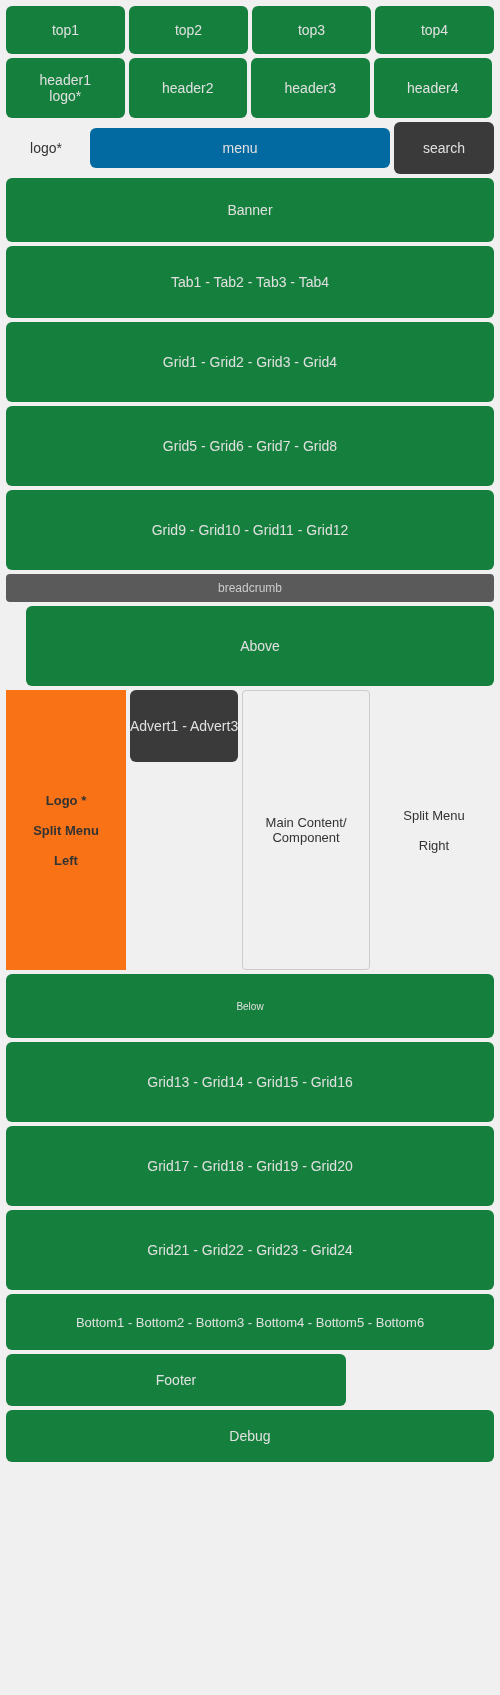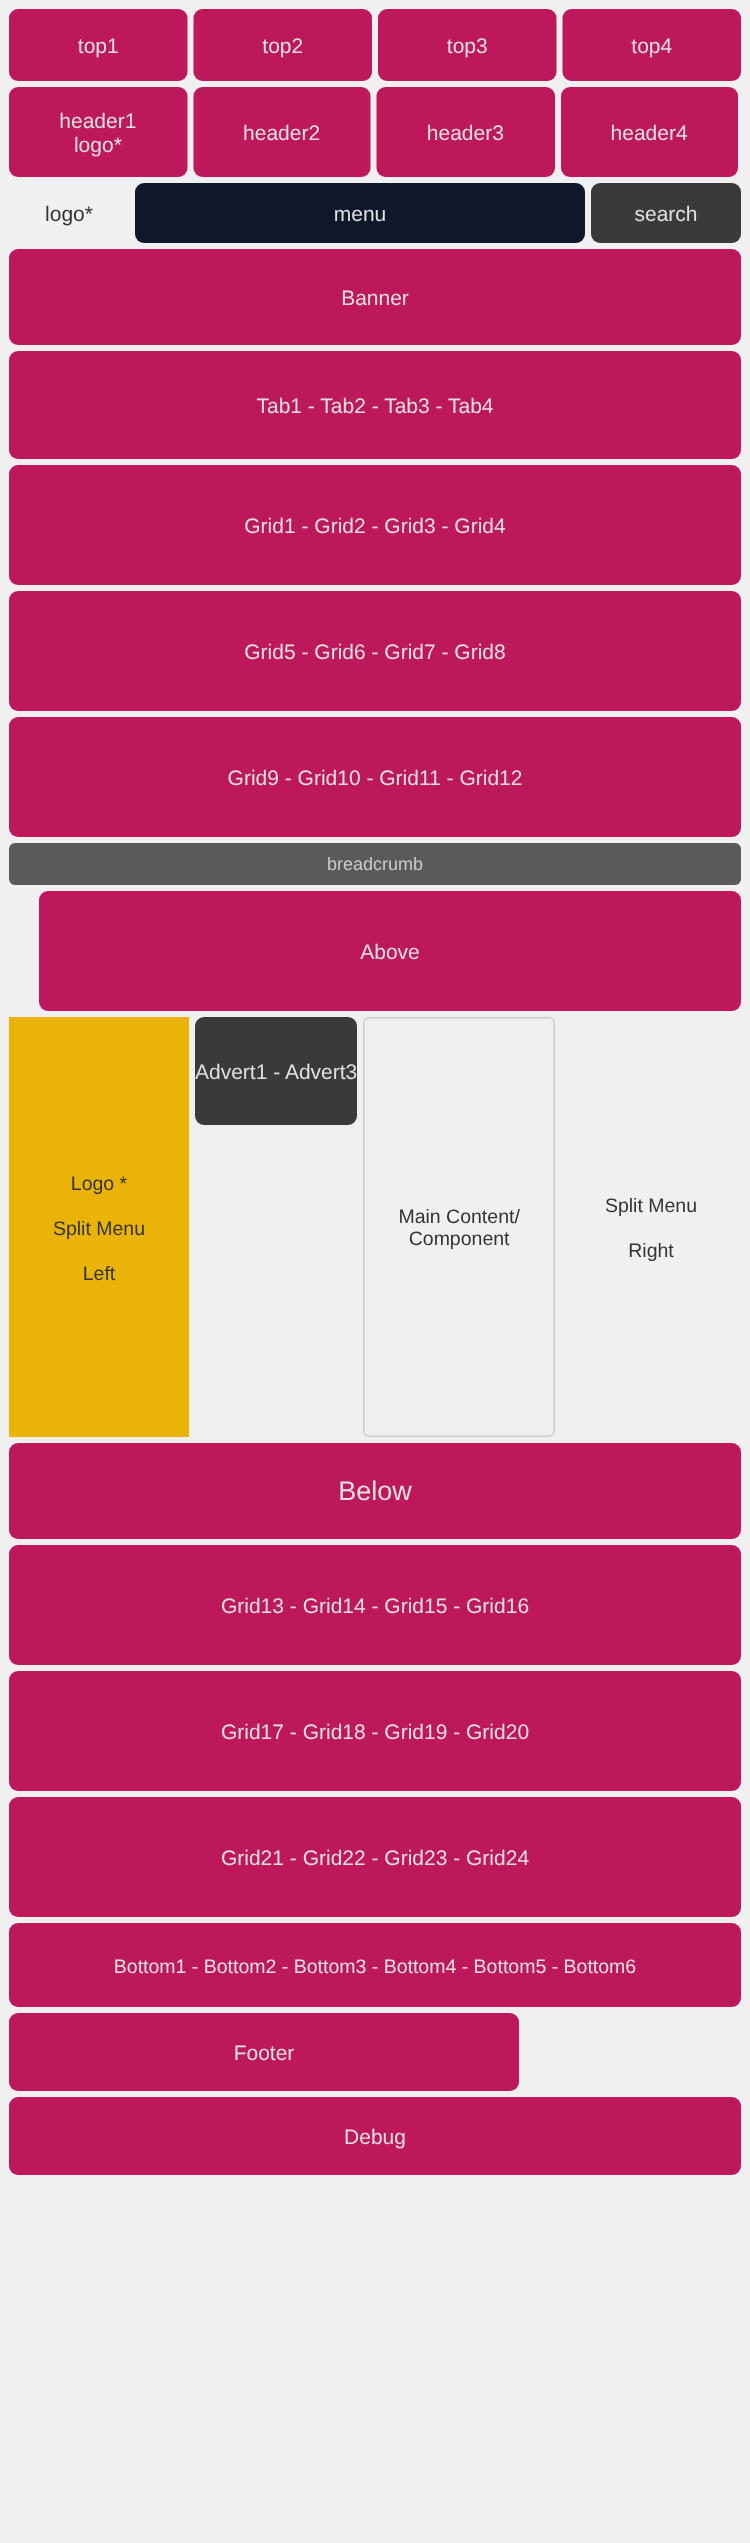--- a/index.html
+++ b/index.html
@@ -10,21 +10,21 @@
 
     body {
       width: 500px;
       background: #f0f0f0;
       font-family: Arial, sans-serif;
       font-size: 14px;
       color: #e0e0e0;
     }
 
     .dark-box {
-      background: #be185d;
+      background: #15803d;
       border-radius: 6px;
       color: #e0e0e0;
       display: flex;
       align-items: center;
       justify-content: center;
       text-align: center;
     }
 
     
     .top-row {
@@ -60,30 +60,30 @@
     .lms-logo {
       color: #333;
       font-size: 14px;
       padding: 0 10px;
       min-width: 80px;
       text-align: center;
     }
     .lms-menu {
       flex: 1;
       height: 40px;
-      background: #0f172a;
+      background: #0369a1;
       border-radius: 6px;
       display: flex;
       align-items: center;
       justify-content: center;
       color: #e0e0e0;
       font-size: 14px;
     }
     .lms-search {
-      height: 40px;
+      height: 52px;
       background: #3a3a3a;
       border-radius: 6px;
       display: flex;
       align-items: center;
       justify-content: center;
       color: #e0e0e0;
       font-size: 14px;
       min-width: 100px;
     }
 
@@ -131,30 +131,31 @@
 
     
     .split-layout {
       display: flex;
       gap: 4px;
       margin: 4px 6px 0 6px;
     }
 
     .split-left {
       width: 120px;
-      background: #eab308;
+      background: #f97316;
       display: flex;
       flex-direction: column;
       align-items: center;
       justify-content: center;
       color: #333;
       font-size: 13px;
       text-align: center;
       padding: 8px;
       min-height: 280px;
+      font-weight: bold;
     }
 
     .split-center {
       flex: 1;
       display: flex;
       gap: 4px;
     }
 
     .split-center .advert-box {
       background: #3a3a3a;
@@ -195,21 +196,21 @@
       padding: 8px;
       min-height: 280px;
     }
 
     
     .below-section {
       margin: 4px 6px 0 6px;
     }
     .below-section .dark-box {
       height: 64px;
-      font-size: 18px;
+      font-size: 10px;
     }
 
     
     .grid-section {
       margin: 4px 6px 0 6px;
     }
     .grid-section .dark-box {
       height: 80px;
       font-size: 14px;
     }

